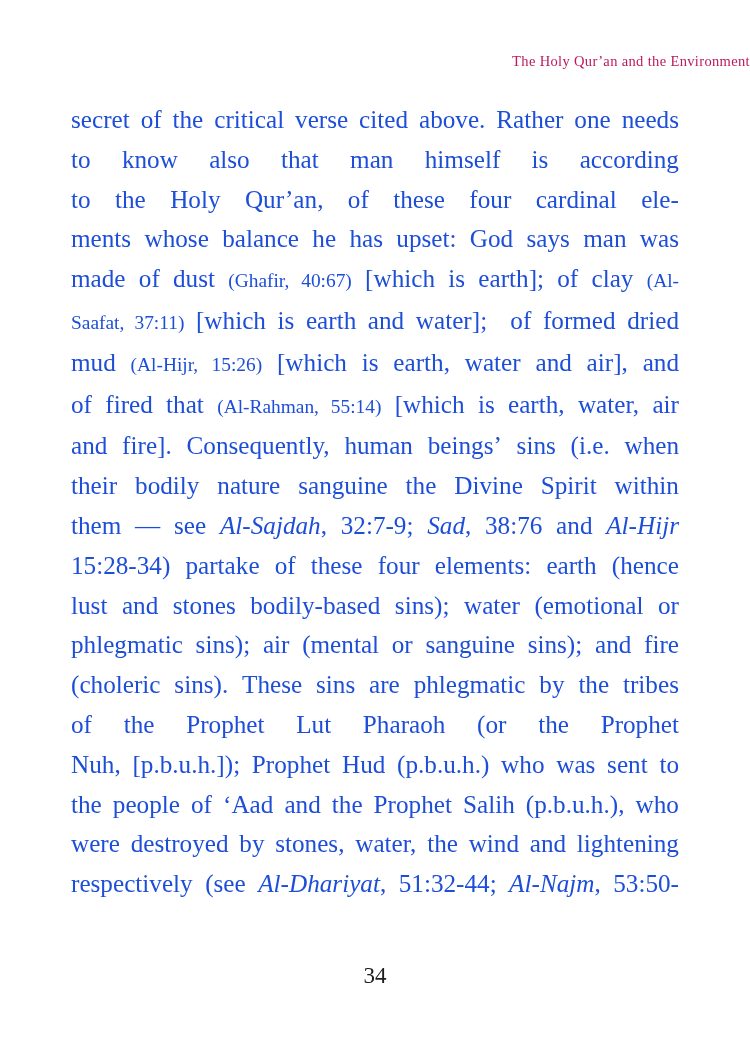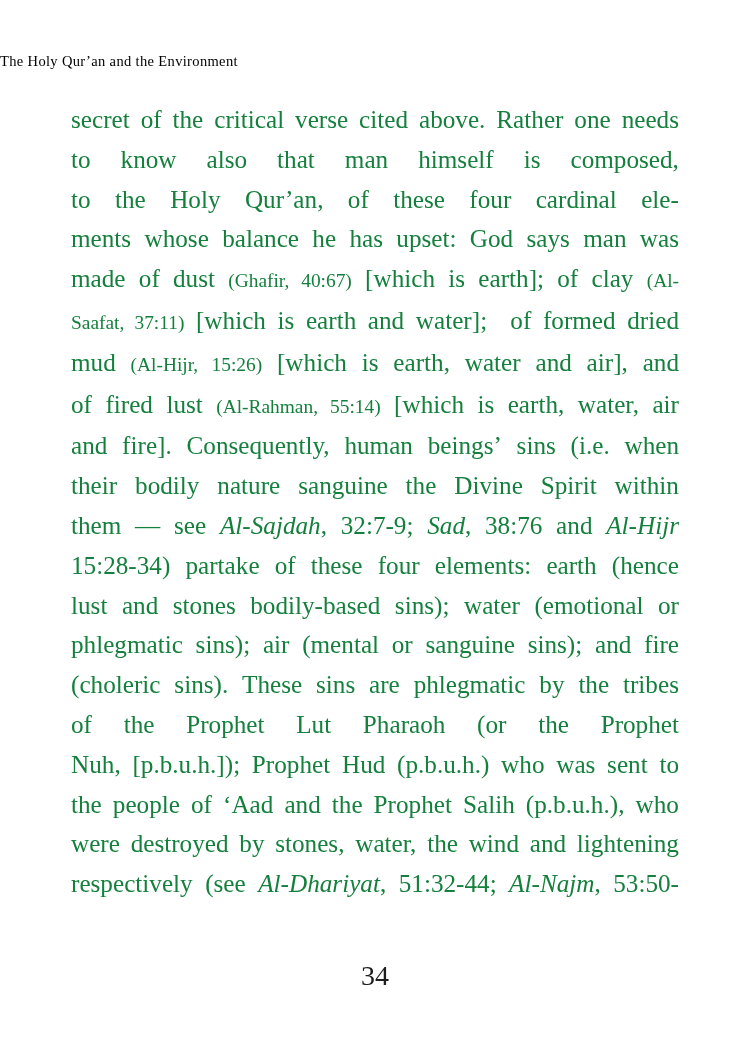--- a/index.html
+++ b/index.html
@@ -22,43 +22,43 @@
     inset: 0;
     background: #ffffff;
   }
 
   
   .running-head {
     position: absolute;
     top: 52px;
     left: 0;
     width: 750px;
-    text-align: left;
+    text-align: right;
     font-family: "Liberation Serif", "DejaVu Serif", serif;
     font-size: 14.5px;
     line-height: 18px;
     letter-spacing: 0.35px;
-    color: #000000;
+    color: #be185d;
     white-space: nowrap;
   }
 
   
   .textblock {
     position: absolute;
     top: 100px;
     left: 71px;
     width: 608px;
   }
 
   
   .ln {
     display: block;
     font-size: 25.2px;
     line-height: 39.8px;
-    color: #15803d;
+    color: #1d4ed8;
     text-align: justify;
     text-align-last: justify;
     white-space: nowrap;
     letter-spacing: 0;
   }
   
   .ln.last {
     text-align: left;
     text-align-last: left;
   }
@@ -83,21 +83,21 @@
     font-size: 19.4px;
   }
 
   
   .folio {
     position: absolute;
     top: 962px;
     left: 0;
     width: 750px;
     text-align: center;
-    font-size: 28px;
+    font-size: 23px;
     line-height: 28px;
     color: #1d1d1d;
   }
 </style>
 </head>
 <body>
 
 <div class="page">
 
   <div class="running-head">The Holy Qur’an and the Environment</div>
@@ -116,21 +116,21 @@
         <span class="w">needs</span>
       </div>
       <div class="ln">
         <span class="w">to</span>
         <span class="w">know</span>
         <span class="w">also</span>
         <span class="w">that</span>
         <span class="w">man</span>
         <span class="w">himself</span>
         <span class="w">is</span>
-        <span class="w">composed,</span>
+        <span class="w">according</span>
       </div>
       <div class="ln">
         <span class="w">to</span>
         <span class="w">the</span>
         <span class="w">Holy</span>
         <span class="w">Qur’an,</span>
         <span class="w">of</span>
         <span class="w">these</span>
         <span class="w">four</span>
         <span class="w">cardinal</span>
@@ -144,21 +144,21 @@
         <span class="w">has</span>
         <span class="w">upset:</span>
         <span class="w">God</span>
         <span class="w">says</span>
         <span class="w">man</span>
         <span class="w">was</span>
       </div>
       <div class="ln" style="justify-content: flex-start; display: block; text-align: justify; text-align-last: justify; white-space: normal;"><span class="w" style="white-space: pre-wrap;"><span>made of dust </span><span class="cite ref">(</span><span class="cite nm">Ghafir</span><span class="cite ref">, 40:67)</span><span> [which is earth]; of clay </span><span class="cite ref">(</span><span class="cite nm">Al-</span></span></div>
       <div class="ln" style="justify-content: flex-start; display: block; text-align: justify; text-align-last: justify; white-space: normal;"><span class="w" style="white-space: pre-wrap;"><span class="cite nm">Saafat</span><span class="cite ref">, 37:11)</span><span> [which is earth and water];  of formed dried</span></span></div>
       <div class="ln" style="justify-content: flex-start; display: block; text-align: justify; text-align-last: justify; white-space: normal;"><span class="w" style="white-space: pre-wrap;"><span>mud </span><span class="cite ref">(</span><span class="cite nm">Al-Hijr</span><span class="cite ref">, 15:26)</span><span> [which is earth, water and air], and</span></span></div>
-      <div class="ln" style="justify-content: flex-start; display: block; text-align: justify; text-align-last: justify; white-space: normal;"><span class="w" style="white-space: pre-wrap;"><span>of fired lust </span><span class="cite ref">(</span><span class="cite nm">Al-Rahman</span><span class="cite ref">, 55:14)</span><span> [which is earth, water, air</span></span></div>
+      <div class="ln" style="justify-content: flex-start; display: block; text-align: justify; text-align-last: justify; white-space: normal;"><span class="w" style="white-space: pre-wrap;"><span>of fired that </span><span class="cite ref">(</span><span class="cite nm">Al-Rahman</span><span class="cite ref">, 55:14)</span><span> [which is earth, water, air</span></span></div>
       <div class="ln">
         <span class="w">and</span>
         <span class="w">fire].</span>
         <span class="w">Consequently,</span>
         <span class="w">human</span>
         <span class="w">beings’</span>
         <span class="w">sins</span>
         <span class="w">(i.e.</span>
         <span class="w">when</span>
       </div>

